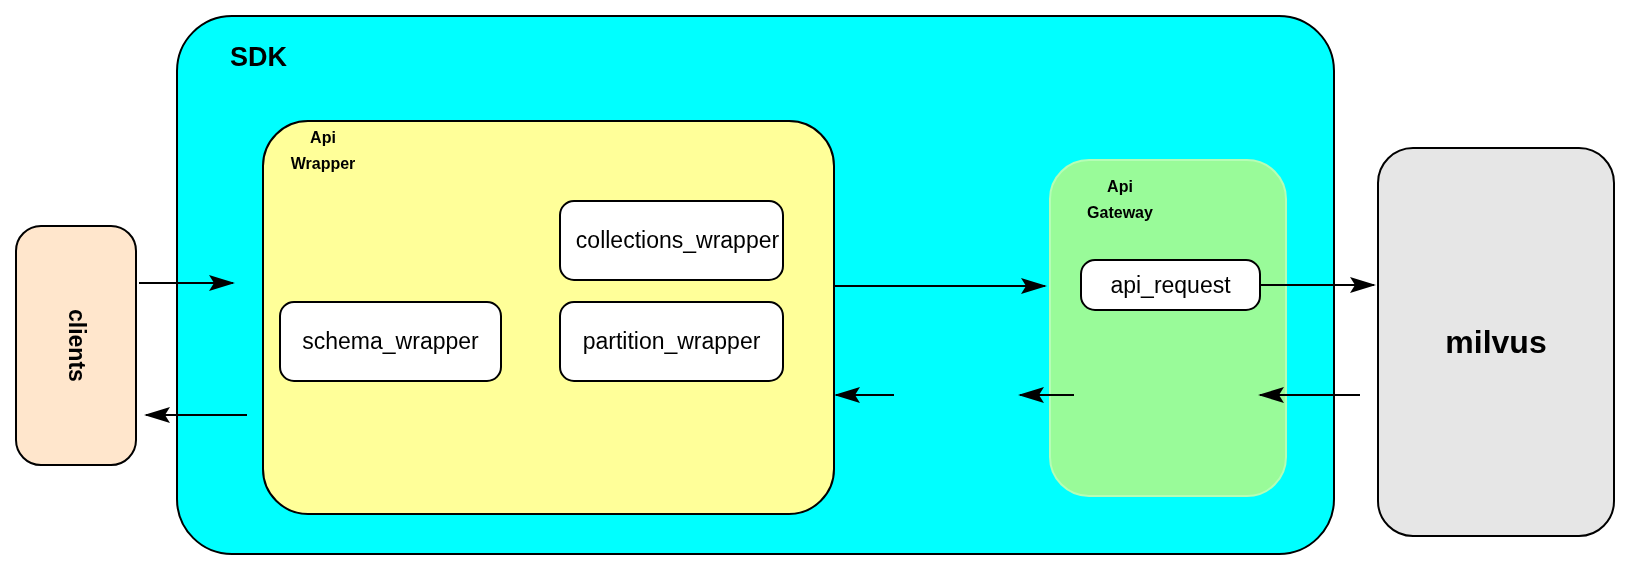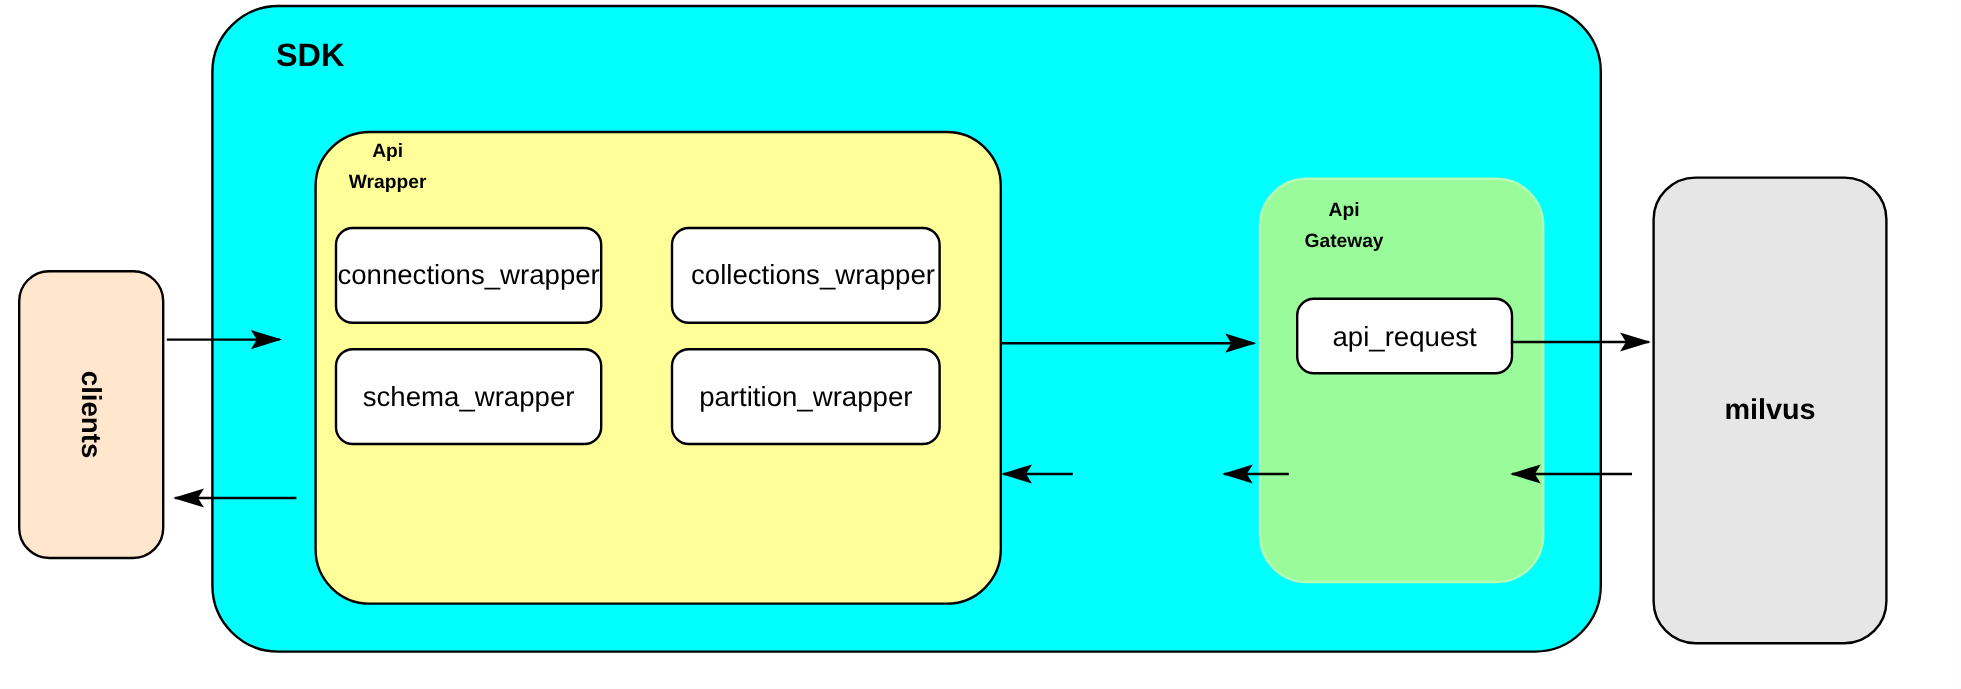--- a/index.html
+++ b/index.html
@@ -9,21 +9,21 @@
   }
   .abs { position:absolute; box-sizing:border-box; }
   .node { border:2px solid #000; }
 
   
   .clients { left:15px; top:225px; width:122px; height:241px; border-radius:26px;
     display:flex; align-items:center; justify-content:center; }
   .clients .vlabel { writing-mode:vertical-rl; font-weight:bold; font-size:23px; }
 
   
-  .sdk { left:176px; top:4px; width:1159px; height:540px; border-radius:56px; }
+  .sdk { left:176px; top:15px; width:1159px; height:540px; border-radius:56px; }
   .sdk-label { left:52px; top:25px; font-weight:bold; font-size:27px; }
 
   
   .api-wrapper { left:84px; top:103px; width:573px; height:395px; border-radius:46px; }
   .group-label { font-weight:bold; font-size:16px; line-height:26px; text-align:center; }
   .api-wrapper .group-label { left:5px; top:3px; width:108px; }
 
   
   .wbox { background:#fff; border:2px solid #000; border-radius:15px;
     display:flex; align-items:center; justify-content:center; font-size:23px; }
@@ -31,30 +31,30 @@
   .wb-2 { left:295px; top:78px;  width:225px; height:81px;padding-left:12px; }
   .wb-3 { left:15px;  top:179px; width:223px; height:81px; }
   .wb-4 { left:295px; top:179px; width:225px; height:81px; }
   .wb-5 { left:15px;  top:279px; width:223px; height:77px; }
   .wb-6 { left:295px; top:279px; width:225px; height:77px; }
 
   
   .api-gateway { left:871px; top:142px; width:238px; height:338px; border-radius:40px;
     border:2px solid #b5fdb5; }
   .api-gateway .group-label { left:19px; top:13px; width:100px; }
-  .gw-request  { left:29px; top:98px;  width:181px; height:64px; }
+  .gw-request  { left:29px; top:98px;  width:181px; height:52px; }
   .gw-response { left:29px; top:209px; width:181px; height:59px; }
 
   
   .checker { left:720px; top:351px; width:121px; height:59px; border-radius:13px; }
 
   
-  .milvus { left:1377px; top:147px; width:196px; height:390px; border-radius:36px;
+  .milvus { left:1377px; top:147px; width:238px; height:390px; border-radius:36px;
     display:flex; align-items:center; justify-content:center;
-    font-weight:bold; font-size:24px; }
+    font-weight:bold; font-size:32px; }
 
   
   .arrows { position:absolute; left:0; top:0; width:1634px; height:574px;
     pointer-events:none; z-index:10; }
   .arrows line { stroke:#000; stroke-width:2; }
   .arrows .head { fill:#000; }
 </style>
 </head>
 <body>
 
@@ -65,21 +65,20 @@
   </div>
 
   <div class="abs node sdk" style="background-color: rgb(0, 255, 255);">
     <div class="abs sdk-label">SDK</div>
 
     <div class="abs node api-wrapper" style="background-color: rgb(255, 255, 153);">
       <div class="abs group-label">
         <div>Api</div>
         <div>Wrapper</div>
       </div>
-      <div class="abs wbox wb-1">connections_wrapper</div>
       <div class="abs wbox wb-2">collections_wrapper</div>
       <div class="abs wbox wb-3">schema_wrapper</div>
       <div class="abs wbox wb-4">partition_wrapper</div>
     </div>
 
     <div class="abs api-gateway" style="background-color: rgb(153, 251, 153);">
       <div class="abs group-label">
         <div>Api</div>
         <div>Gateway</div>
       </div>

